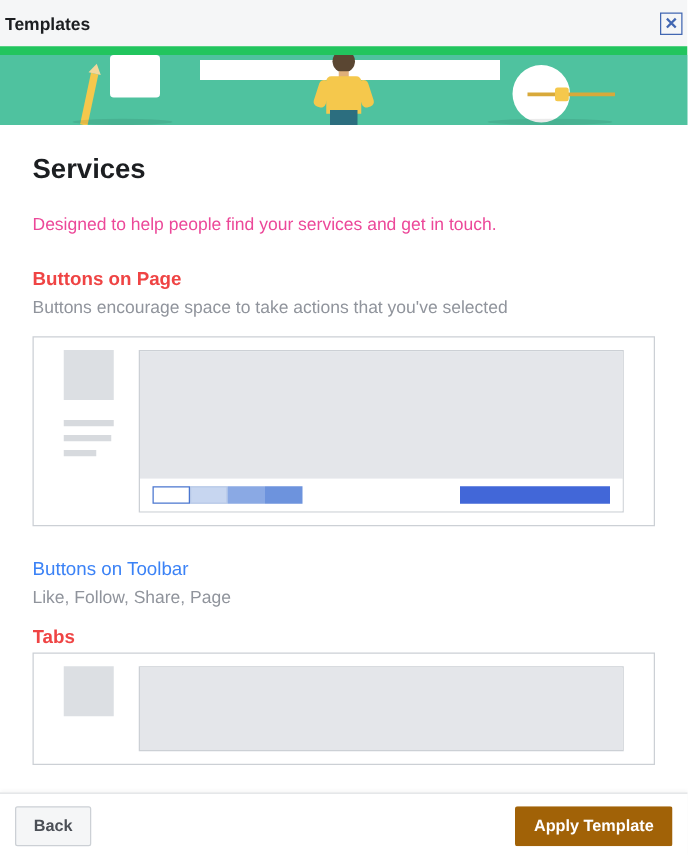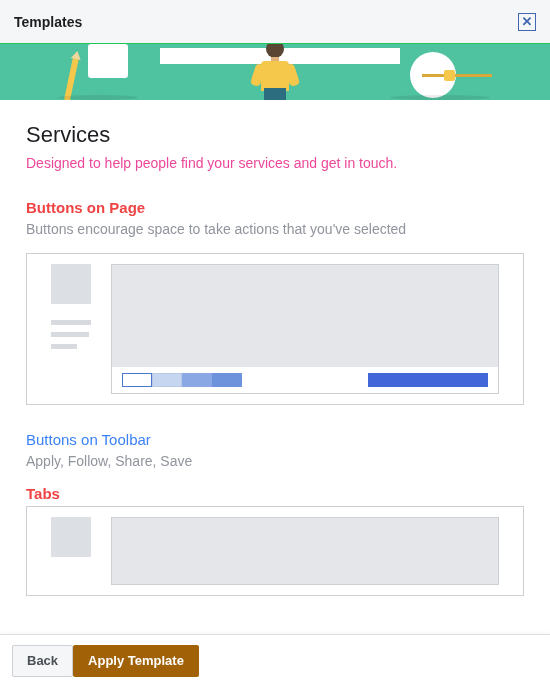--- a/index.html
+++ b/index.html
@@ -1,26 +1,26 @@
 <!DOCTYPE html>
 <html><head>
 <meta charset="utf-8">
 <style>
   * { box-sizing: border-box; margin: 0; padding: 0; }
   html, body { width: 550px; height: 686px; font-family: Helvetica, Arial, sans-serif; background: #fff; color: #1c1e21; }
   
   
   .modal-header {
     height: 44px;
-    border-bottom: 1px solid #22c55e;
+    border-bottom: 7px solid #22c55e;
     background: #f5f6f7;
     display: flex;
     align-items: center;
     justify-content: space-between;
-    padding: 0 14px;
+    padding: 0 4px;
   }
   .modal-title { font-size: 14px; font-weight: bold; color: #1c1e21; }
   .close-btn {
     width: 18px; height: 18px; border: 1.5px solid #4267b2; color: #4267b2;
     display: flex; align-items: center; justify-content: center;
     font-size: 13px; font-weight: bold; cursor: pointer; line-height: 1;
     background: transparent; font-family: Arial, sans-serif;
   }
   
   
@@ -67,21 +67,21 @@
   .hero-slider::after { content:""; position:absolute; left:22px; top:-4px; width:11px; height:11px; background:#f5c84c; border-radius:2px; }
   .hero-shadow-l { position:absolute; bottom:0; left:58px; width:80px; height:5px; background:rgba(0,0,0,0.08); border-radius:50%; }
   .hero-shadow-r { position:absolute; bottom:0; right:60px; width:100px; height:5px; background:rgba(0,0,0,0.08); border-radius:50%; }
   
   
   .modal-body {
     height: 534px;
     overflow-y: auto;
     padding: 22px 26px 0 26px;
   }
-  .section-title { font-size: 22px; font-weight: 400; color: #1c1e21; margin-bottom: 6px; }
+  .section-title { font-size: 22px; font-weight: 700; color: #1c1e21; margin-bottom: 22px; }
   .section-desc { font-size: 14px; color: #ec4899; margin-bottom: 26px; line-height: 1.35; }
   .sub-heading { font-size: 15px; font-weight: bold; color: #ef4444; margin-bottom: 4px; }
   .sub-heading.normal { font-weight: normal; color: #3b82f6; }
   .sub-desc { font-size: 14px; color: #90949c; margin-bottom: 14px; line-height: 1.35; }
   
   
   .preview {
     border: 1px solid #ccd0d5; height: 152px; padding: 10px 24px;
     display: flex; gap: 12px; margin-bottom: 26px;
   }
@@ -98,21 +98,21 @@
   .pv-btn.b2 { background:#c7d6f0; border:1px solid #b8c9e8; }
   .pv-btn.b3 { background:#8aa9e4; }
   .pv-btn.b4 { background:#6d93dd; }
   .pv-cta { width:120px; height:14px; background:#4267d8; }
   
   .preview.short { height: 90px; overflow:hidden; }
   
   
   .modal-footer {
     height: 52px; border-top: 1px solid #dddfe2;
-    display:flex; align-items:center; justify-content:flex-start;
+    display:flex; align-items:center; justify-content:space-between;
     padding: 0 12px; gap: 0; background:#fff;
     box-shadow: 0 -2px 3px rgba(0,0,0,0.03);
   }
   .btn {
     height: 32px; padding: 0 14px; font-size: 13px; font-weight: bold;
     border-radius: 2px; cursor: pointer; border: 1px solid transparent;
     display:flex; align-items:center;
   }
   .btn-secondary { background:#f5f6f7; border-color:#ccd0d5; color:#4b4f56; }
   .btn-primary { background:#a16207; color:#fff; }
@@ -168,21 +168,21 @@
             <div class="pv-btn b2"></div>
             <div class="pv-btn b3"></div>
             <div class="pv-btn b4"></div>
         </div>
         <div class="pv-cta"></div>
       </div>
     </div>
   </div>
 
   <div class="sub-heading normal">Buttons on Toolbar</div>
-  <div class="sub-desc">Apply, Follow, Share, Save</div>
+  <div class="sub-desc">Like, Follow, Share, Page</div>
 
   <div class="sub-heading">Tabs</div>
 
   <div class="preview short">
     <div class="preview-left">
       <div class="pv-avatar"></div>
     </div>
     <div class="preview-main">
       <div class="pv-cover"></div>
     </div>

